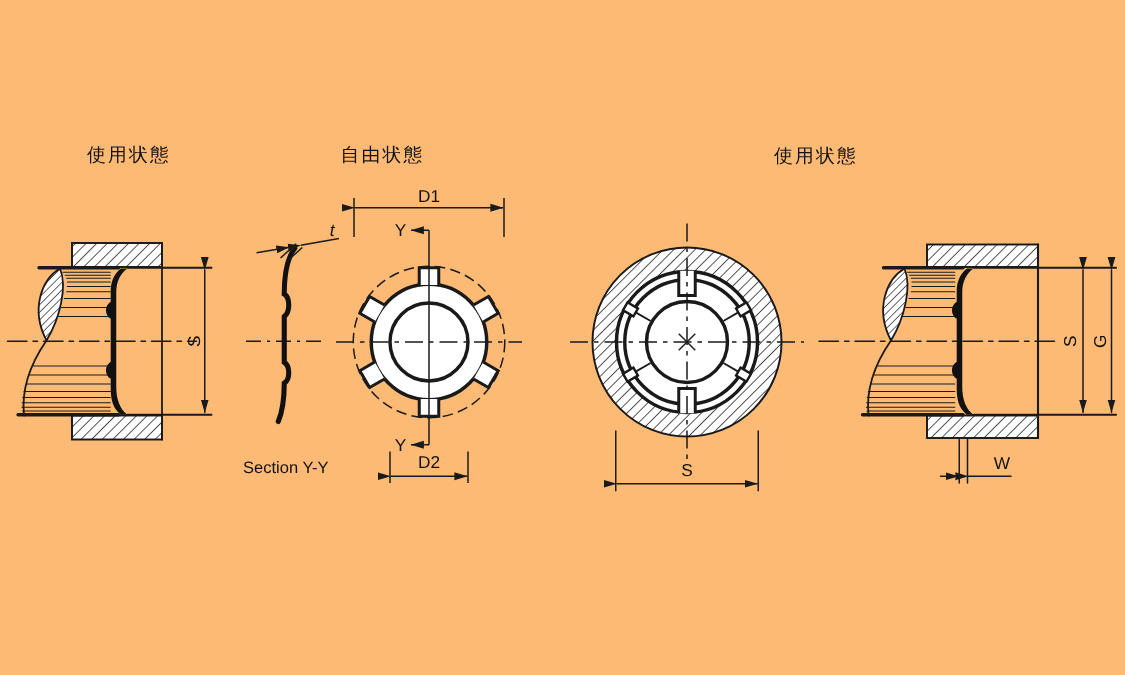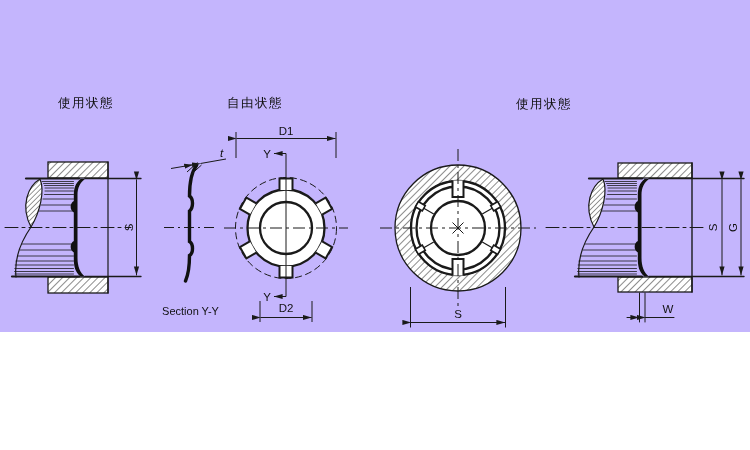--- a/index.html
+++ b/index.html
@@ -1,16 +1,16 @@
 <!DOCTYPE html>
 <html><head>
 <meta charset="utf-8">
 <style>
   html,body{margin:0;padding:0;background:#ffffff;}
-  .stage{width:750px;height:332px;position:relative;background:#c4b5fd;overflow:hidden;}
+  .stage{width:750px;height:450px;position:relative;background:#fdba74;overflow:hidden;}
   svg{display:block;}
   text{font-family:"Liberation Sans","DejaVu Sans",sans-serif;fill:#111111;}
   .title{font-size:12.5px;letter-spacing:1.5px;}
   .dim{font-size:11.5px;}
   .dim-i{font-size:11.5px;font-style:italic;}
   .cap{font-size:11px;}
 </style>
 </head>
 <body>
 

